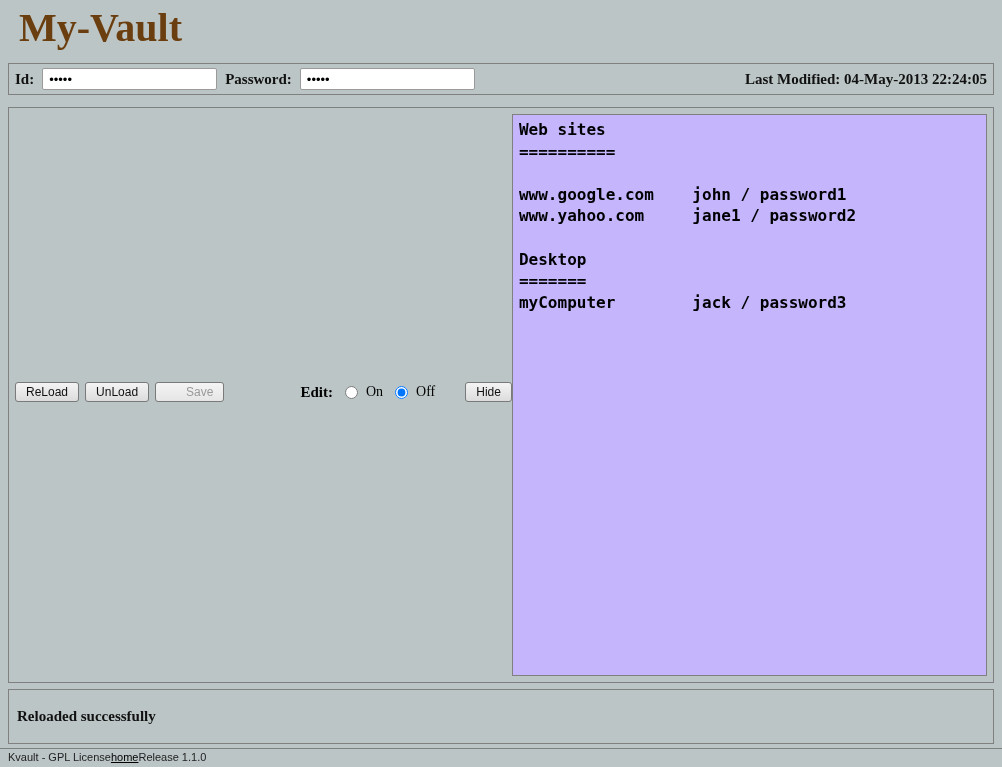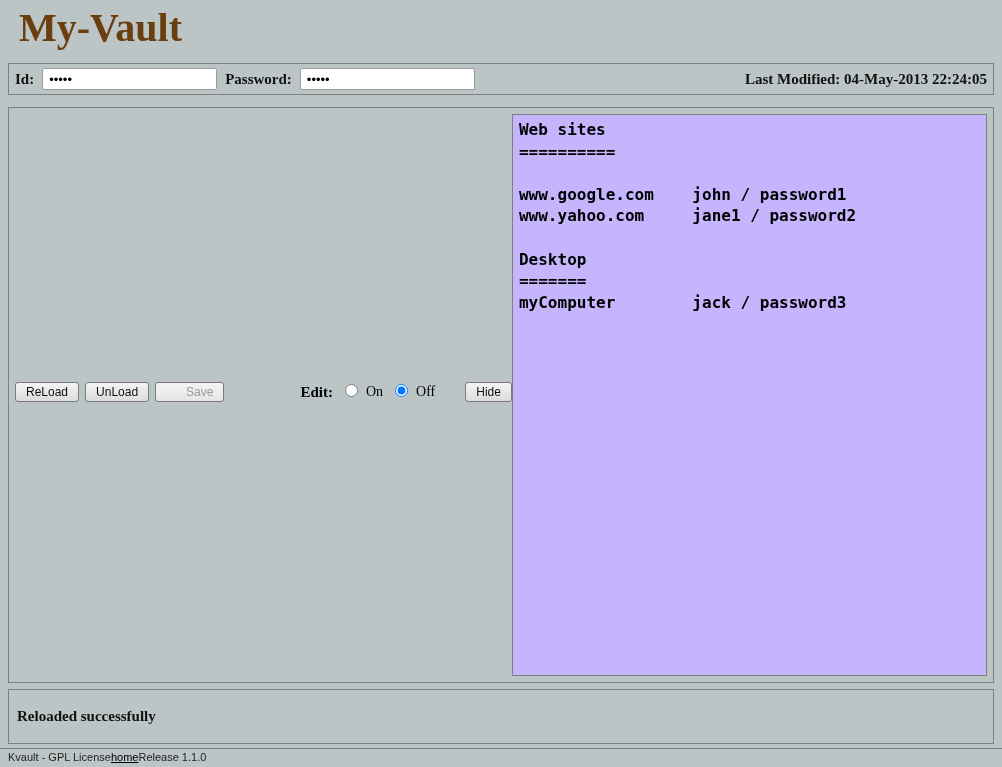--- a/index.html
+++ b/index.html
@@ -85,21 +85,21 @@
     color: #111;
   }
   button.btn:disabled {
     color: #9a9a9a;
     background: linear-gradient(#f4f4f4,#e6e6e6);
     cursor: default;
     padding-left: 30px;
   }
   .edit-group {
     display: flex;
-    align-items: flex-start;
+    align-items: center;
     gap: 6px;
     font-family: Georgia, serif;
     font-weight: bold;
     font-size: 15px;
     margin-left: 70px;
   }
   .edit-group span.opt {
     font-weight: normal;
     font-size: 14px;
   }

